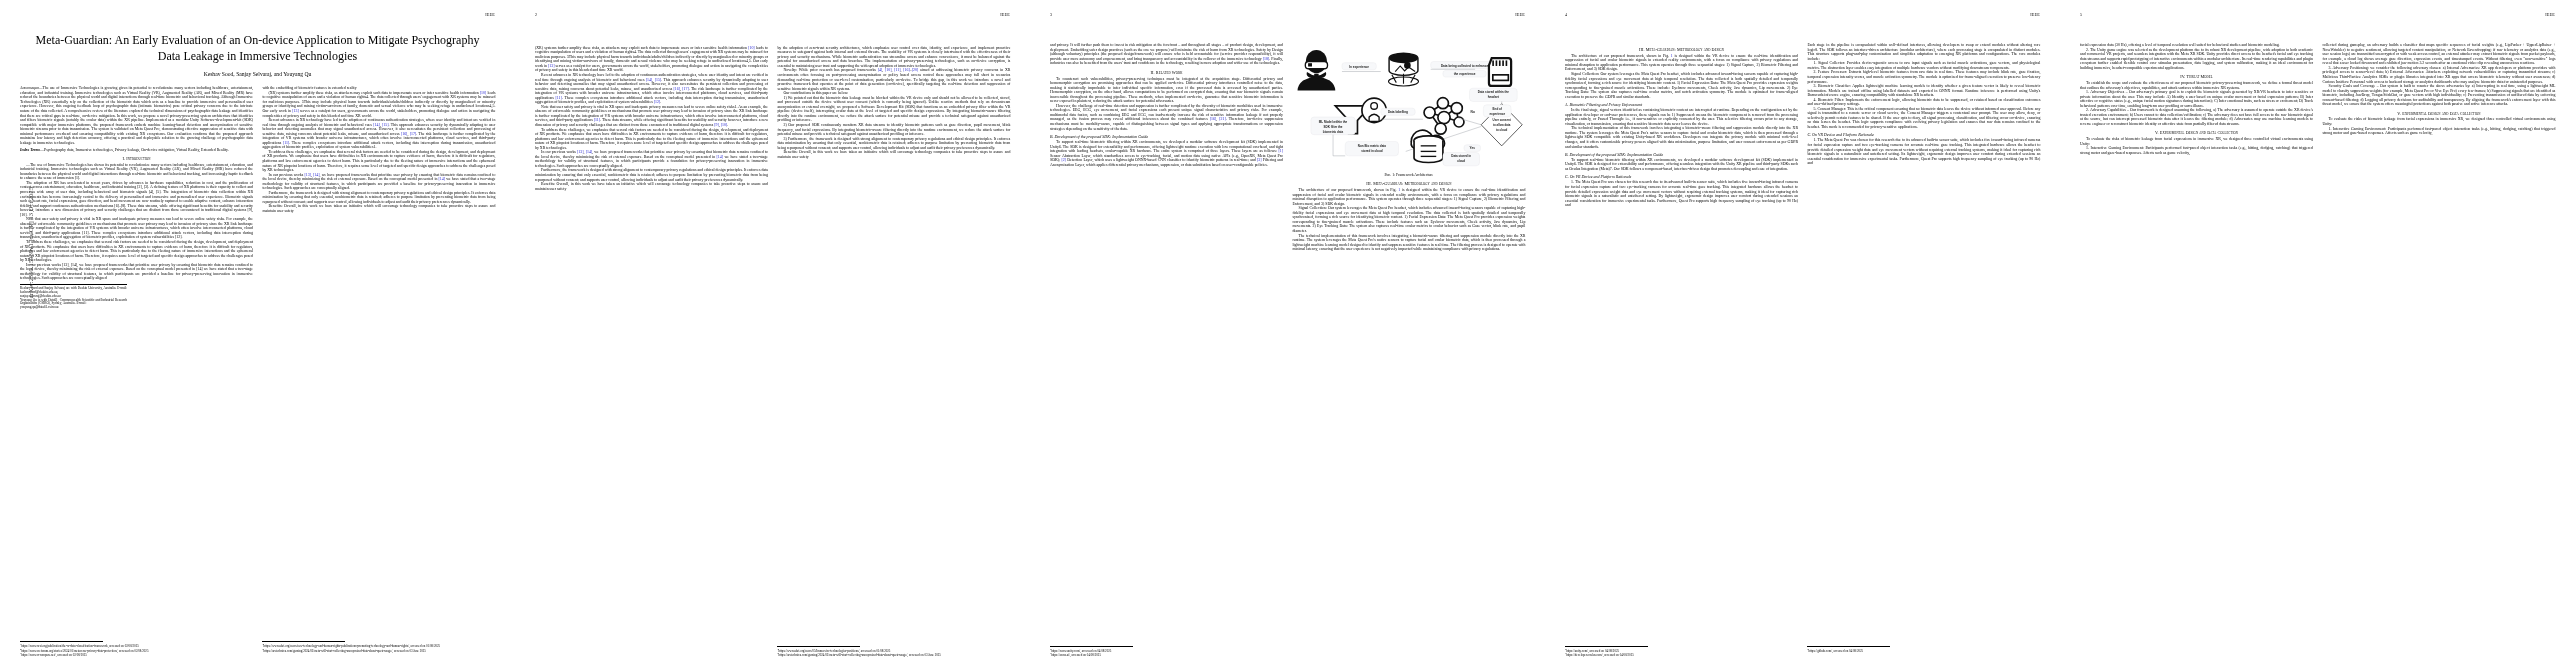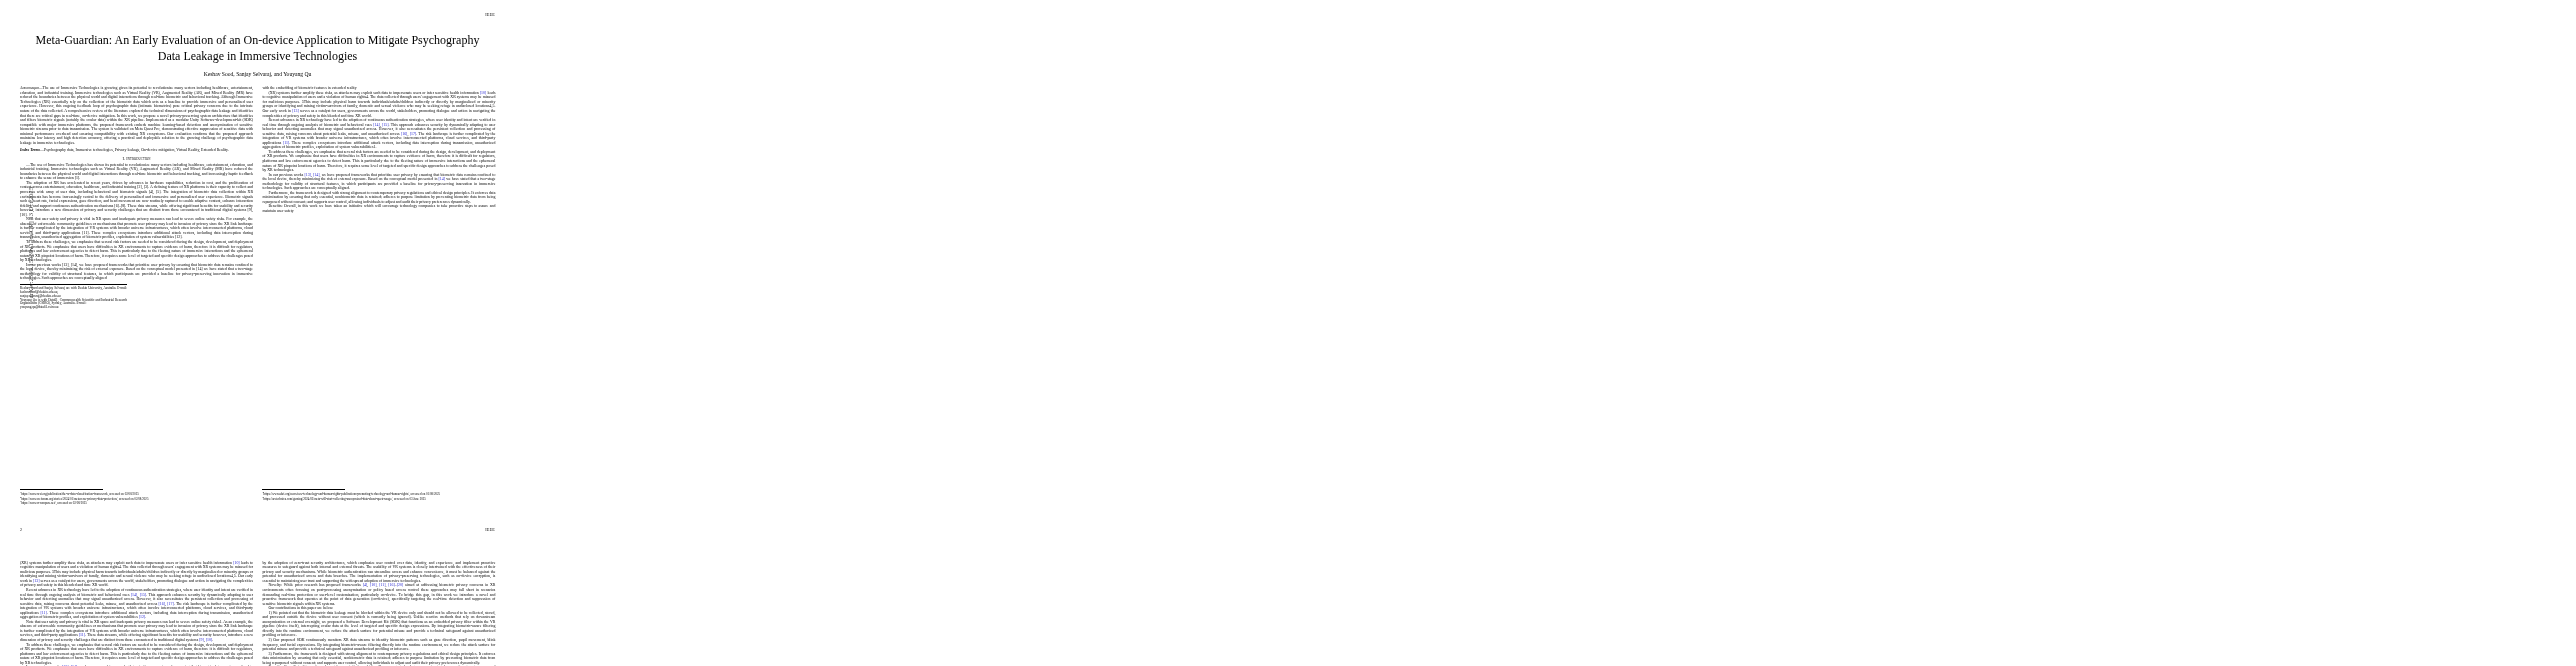--- a/index.html
+++ b/index.html
@@ -1,20 +1,20 @@
 <!DOCTYPE html>
 <html style="font-size:9px"><head>
 <meta charset="utf-8">
 <title>Meta-Guardian paper spread</title>
 <style>
   html,body{margin:0;padding:0;background:#ffffff;}
   body{font-family:"Liberation Serif", serif;color:#000;}
   .spread{
     width:2576px;height:667px;position:relative;overflow:hidden;
-    background:#ffffff;display:flex;flex-direction:column;align-items:flex-start;
+    background:#ffffff;display:flex;flex-direction:row;align-items:flex-start;
   }
   .page{
     position:relative;
     width:515px;height:667px;
     background:#ffffff;
     box-sizing:border-box;
     padding:12.2px 20px 10px 20px;
     overflow:hidden;
     flex:0 0 515px;
   }

